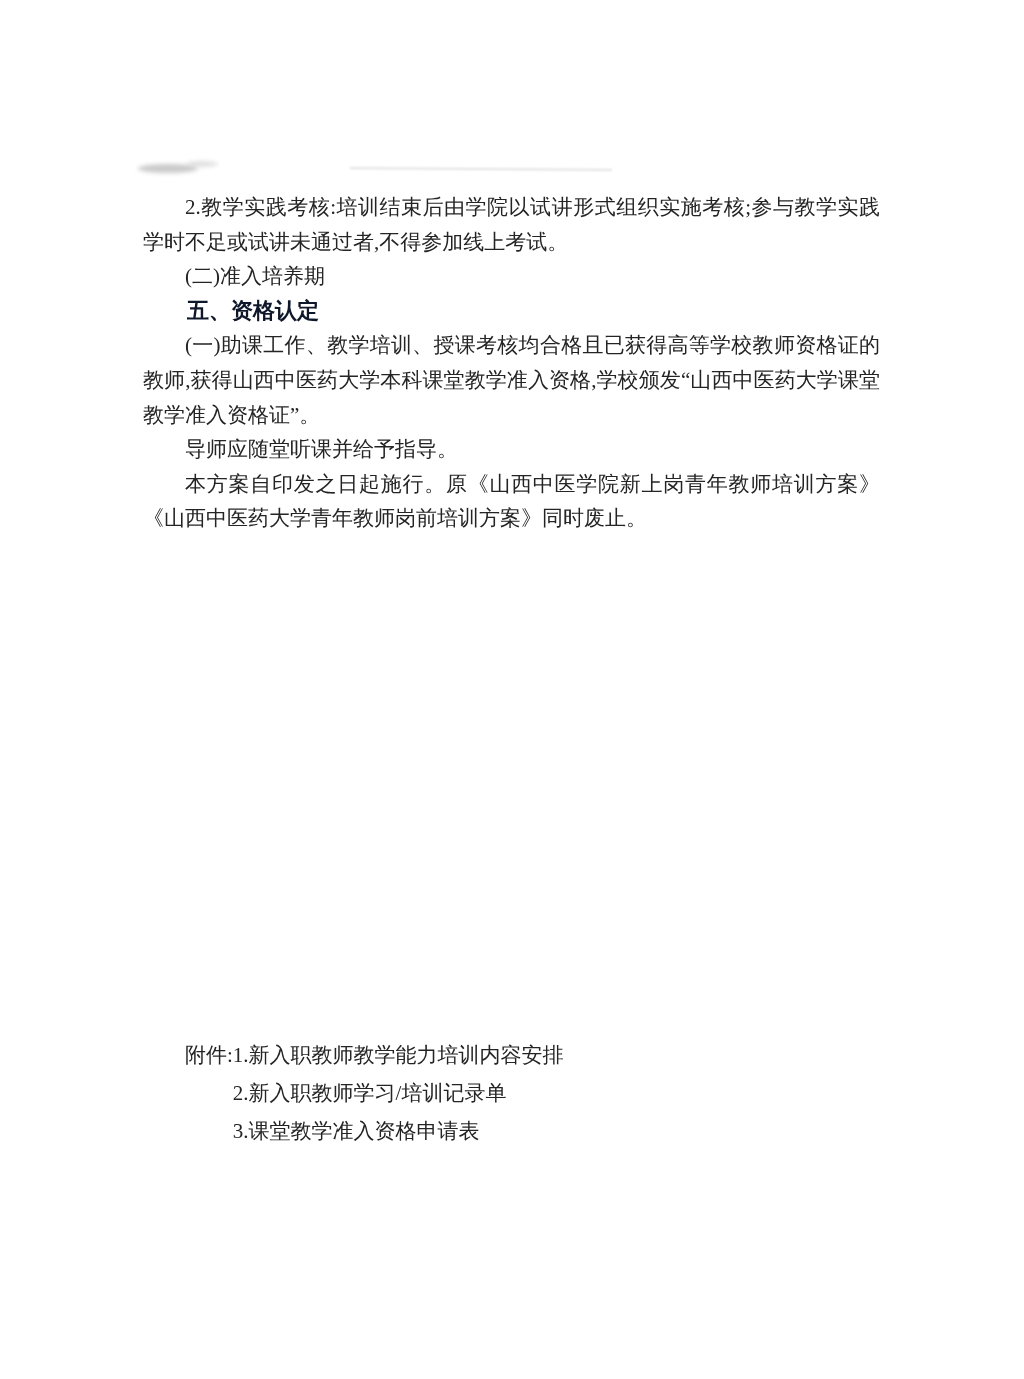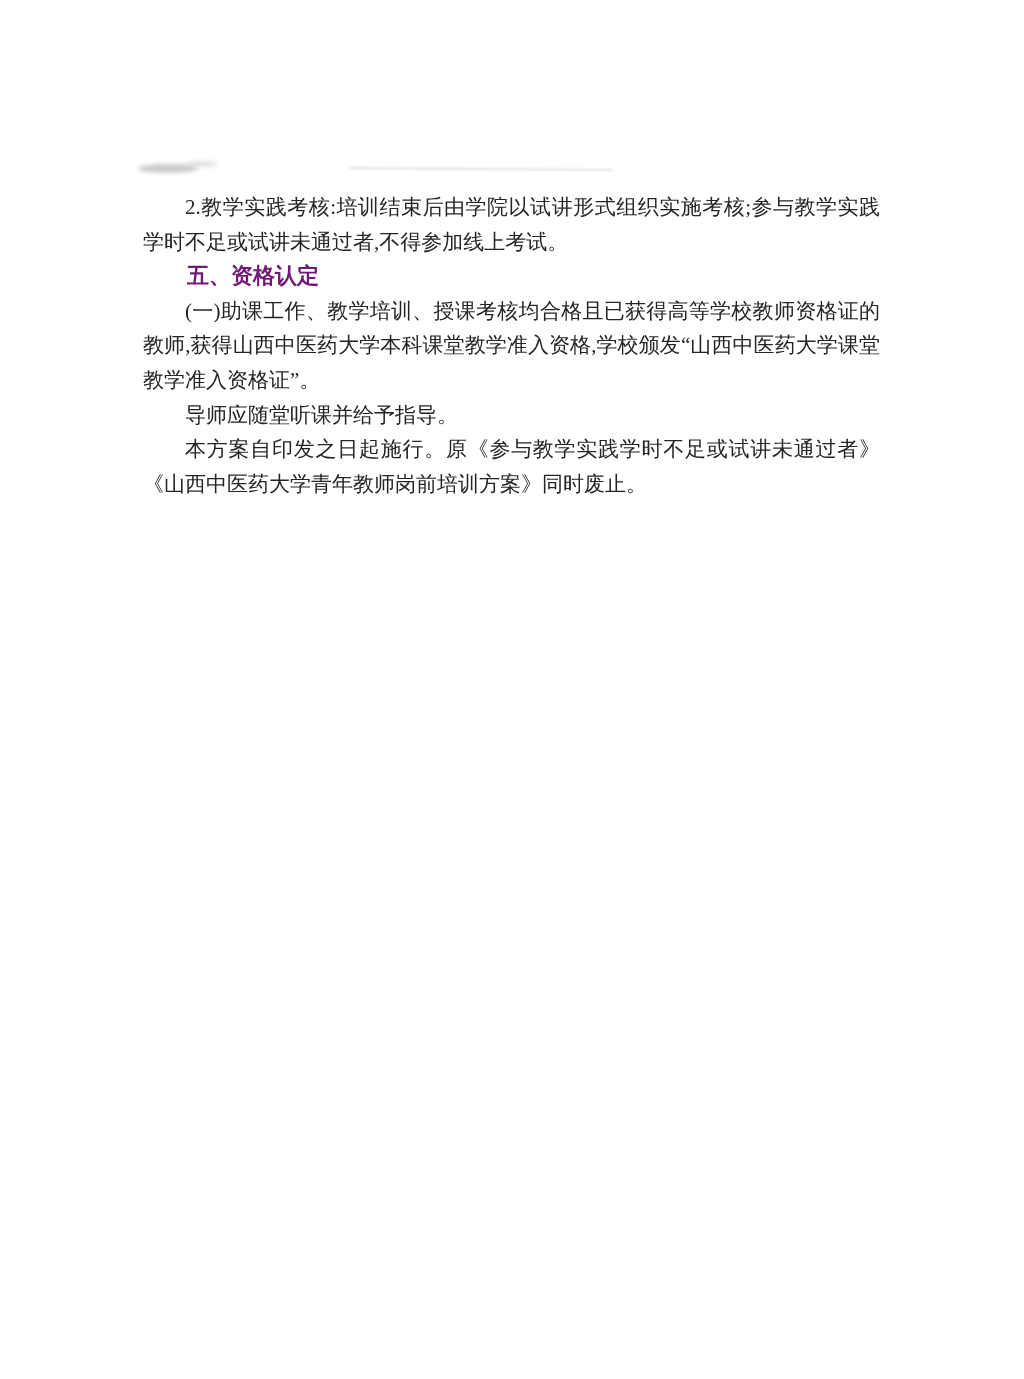--- a/index.html
+++ b/index.html
@@ -31,21 +31,21 @@
     margin: 0;
     text-indent: 2em;
   }
   .section-heading {
     margin: 0;
     text-indent: 2em;
     font-family: "Liberation Sans", "DejaVu Sans", sans-serif;
     font-weight: 700;
     font-size: 22px;
     line-height: 34.6px;
-    color: #701a75;
+    color: #0f172a;
     text-align: left;
   }
   .attachments {
     position: absolute;
     left: 143px;
     top: 1036px;
     width: 737px;
     padding-left: 42px;
     box-sizing: border-box;
     display: flex;
@@ -102,20 +102,29 @@
 <body>
 
 <div class="page">
 
   <div class="smudge-1"></div>
   <div class="smudge-2"></div>
   <div class="artifact-line"></div>
 
   <div class="content">
     <p class="body-para">2.教学实践考核:培训结束后由学院以试讲形式组织实施考核;参与教学实践学时不足或试讲未通过者,不得参加线上考试。</p>
+    <p class="body-para">(二)准入培养期</p>
     <h2 class="section-heading">五、资格认定</h2>
     <p class="body-para">(一)助课工作、教学培训、授课考核均合格且已获得高等学校教师资格证的教师,获得山西中医药大学本科课堂教学准入资格,学校颁发“山西中医药大学课堂教学准入资格证”。</p>
     <p class="body-para">导师应随堂听课并给予指导。</p>
-    <p class="body-para">本方案自印发之日起施行。原《参与教学实践学时不足或试讲未通过者》《山西中医药大学青年教师岗前培训方案》同时废止。</p>
+    <p class="body-para">本方案自印发之日起施行。原《山西中医学院新上岗青年教师培训方案》《山西中医药大学青年教师岗前培训方案》同时废止。</p>
   </div>
 
+  <div class="attachments">
+    <span class="attach-label">附件:</span>
+    <div class="attach-items">
+      <p class="attach-item">1.新入职教师教学能力培训内容安排</p>
+      <p class="attach-item">2.新入职教师学习/培训记录单</p>
+      <p class="attach-item">3.课堂教学准入资格申请表</p>
+    </div>
+  </div>
 
 </div>
 
 </body></html>

